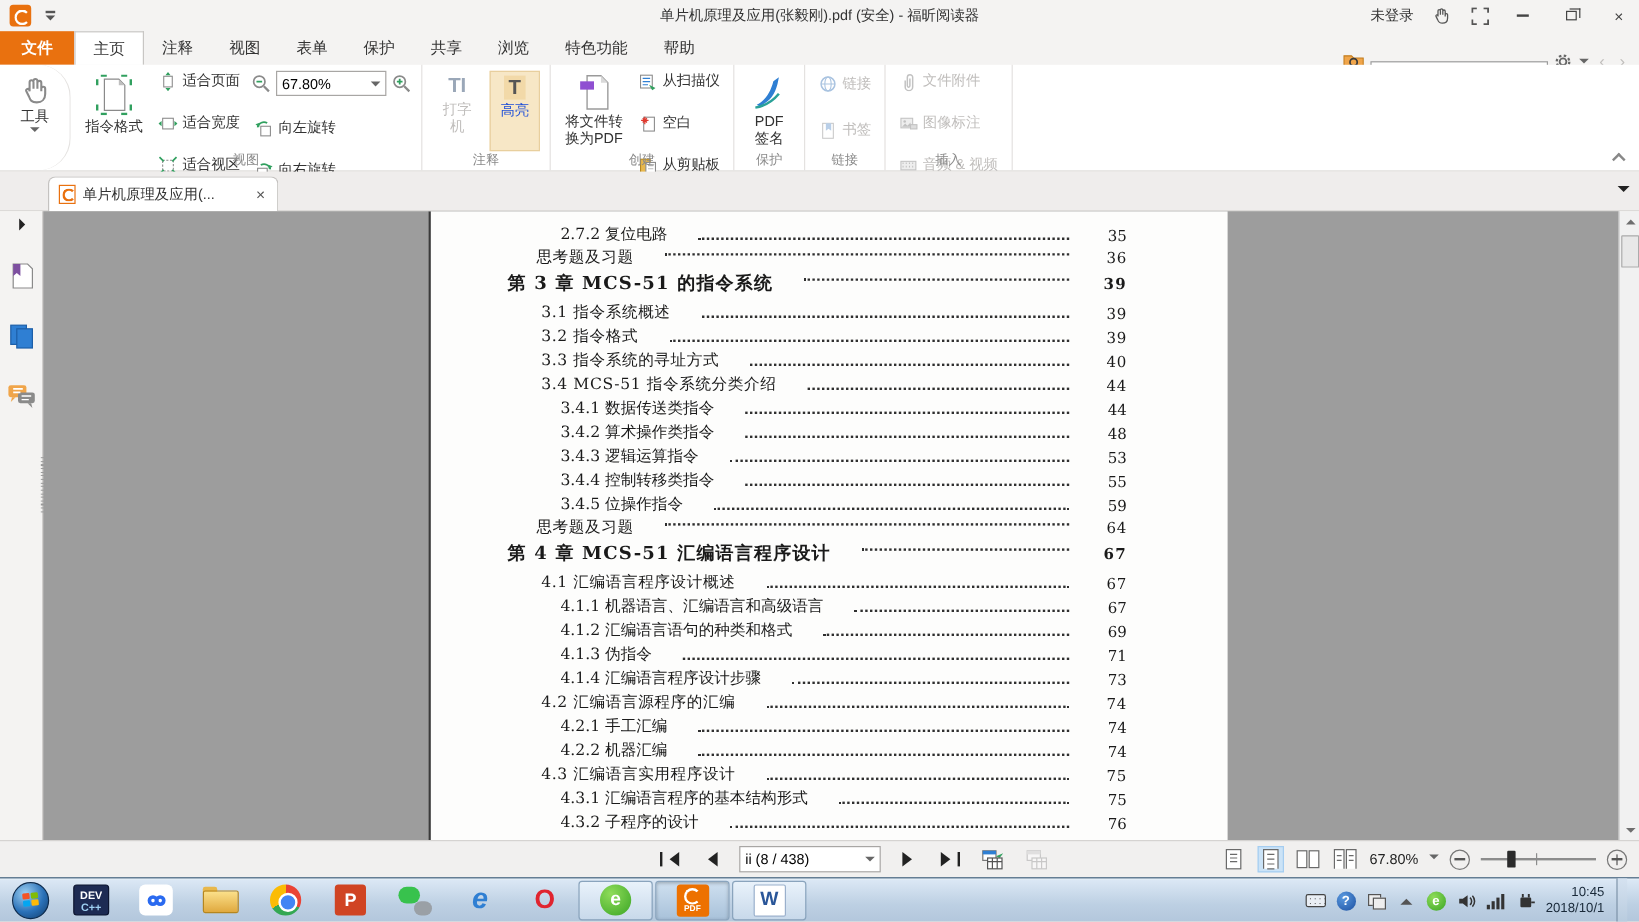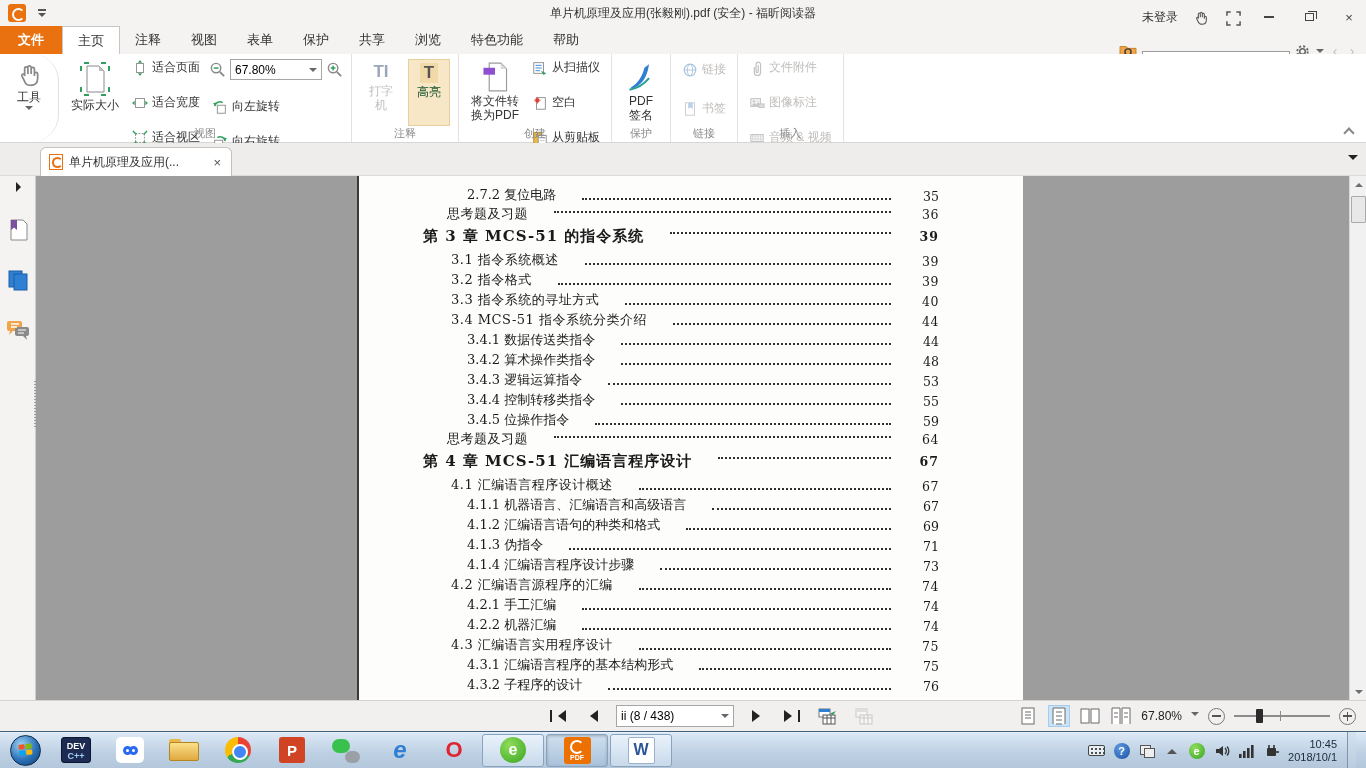--- a/index.html
+++ b/index.html
@@ -7,21 +7,21 @@
   .screen { width:1366px; height:768px; display:flex; flex-direction:column; background:#f4f3f2; }
 
   
   .titlebar { height:26px; background:#f4f3f2; display:flex; align-items:center; position:relative; }
   .appicon { width:18px; height:18px; margin:0 6px 0 8px; background:#e9710f; border-radius:3px; position:relative; }
   .appicon::after { content:""; position:absolute; left:4px; top:4px; width:9px; height:9px; border:2px solid #fff; border-right-color:transparent; border-radius:50%; }
   .qa-arrow { width:14px; height:14px; margin-left:4px; position:relative; }
   .qa-arrow::before { content:""; position:absolute; left:2px; top:3px; width:8px; height:2px; background:#555; }
   .qa-arrow::after { content:""; position:absolute; left:2px; top:7px; border:4px solid transparent; border-top-color:#555; }
   .win-title { position:absolute; left:0; right:0; text-align:center; font-size:12px; color:#333; pointer-events:none; }
-  .tb-right { position:absolute; right:4px; top:0; height:26px; display:flex; align-items:flex-end; gap:14px; }
+  .tb-right { position:absolute; right:4px; top:0; height:26px; display:flex; align-items:center; gap:14px; }
   .login-label { font-size:12px; color:#333; }
   .tb-ic { width:18px; height:16px; display:flex; align-items:center; justify-content:center; }
   .winbtn { width:26px; height:18px; display:flex; align-items:center; justify-content:center; color:#444; font-size:13px; }
   .min-glyph { width:10px; height:2px; background:#444; }
   .restore-glyph { width:9px; height:8px; border:1px solid #444; position:relative; background:#f4f3f2; }
   .restore-glyph::before { content:""; position:absolute; left:2px; top:-3px; width:8px; height:7px; border:1px solid #444; border-bottom:none; border-left:none; }
 
   
   .tabrow { height:28px; display:flex; align-items:stretch; position:relative; background:#f4f3f2; }
   .mtab { padding:0 15px; font-size:13px; color:#333; display:flex; align-items:center; cursor:default; }
@@ -240,21 +240,21 @@
       </div>
     </div>
 
     <div class="rgroup">
       <div class="bigbtn">
         <svg width="30" height="34" viewBox="0 0 30 34">
             <path d="M4 1h5M1 4v5M26 1h-5M29 4v5M4 33h5M1 30v-5M26 33h-5M29 30v-5" stroke="#31a05f" stroke-width="2" fill="none"></path>
             <path d="M7 4h12l5 5v21H7z" fill="#fff" stroke="#8a8a8a"></path>
             <path d="M19 4l5 5h-5z" fill="#bfbfbf"></path>
           </svg>
-        <span class="blabel">实际大小</span>
+        <span class="blabel">指令格式</span>
       </div>
       <div class="scol">
         <div class="sbtn">
           <svg width="16" height="16" viewBox="0 0 18 18">
               <rect x="5" y="4" width="8" height="10" fill="#fff" stroke="#8a8a8a"></rect>
               <path d="M9 0l2.4 3H6.6zM9 18l2.4-3H6.6z" fill="#31a05f"></path>
             </svg>
           <span>适合页面</span>
         </div>
         <div class="sbtn">
@@ -313,21 +313,21 @@
       <div class="glabel">视图</div>
     </div>
 
     <div class="rgroup">
       <div class="bigbtn disabled">
         <span class="letter-icon">TI</span>
         <span class="blabel" style="width:34px;">打字机</span>
       </div>
       <div class="bigbtn hl-btn">
         <span class="letter-icon hl">T</span>
-        <span class="blabel" style="color:#14532d;">高亮</span>
+        <span class="blabel" style="color:#1d4ed8;">高亮</span>
       </div>
       <div class="glabel">注释</div>
     </div>
 
     <div class="rgroup">
       <div class="bigbtn">
         <svg width="28" height="30" viewBox="0 0 24 26">
             <path d="M7 1h10l5 5v19H7z" fill="#fff" stroke="#9a9a9a"></path>
             <path d="M17 1l5 5h-5z" fill="#d9d9d9"></path>
             <rect x="2" y="5" width="10" height="6" fill="#8f4fd1"></rect>

